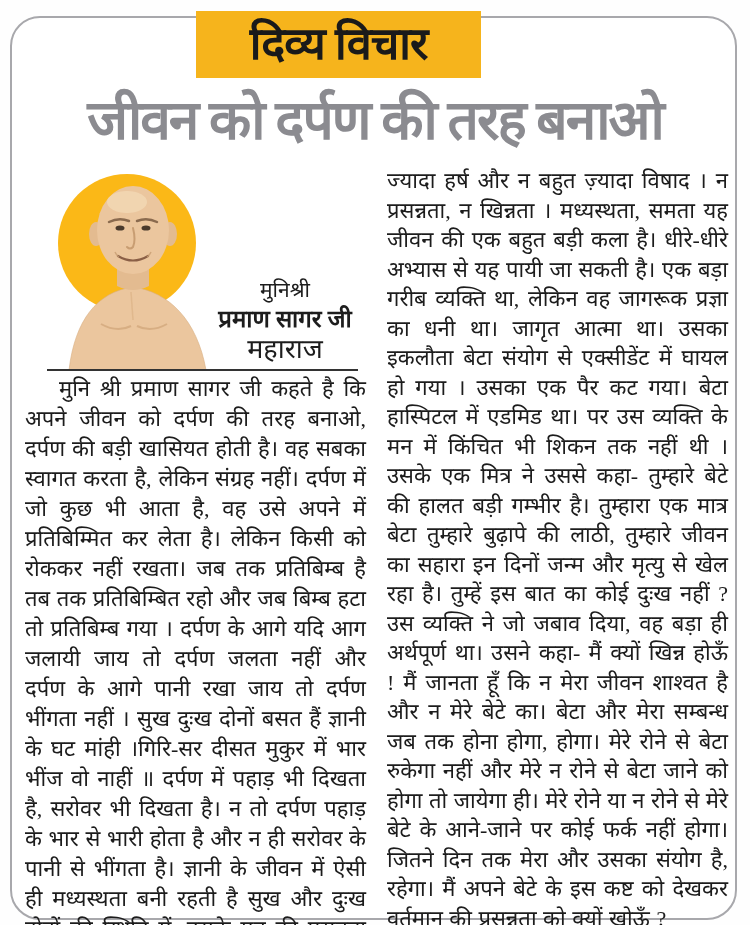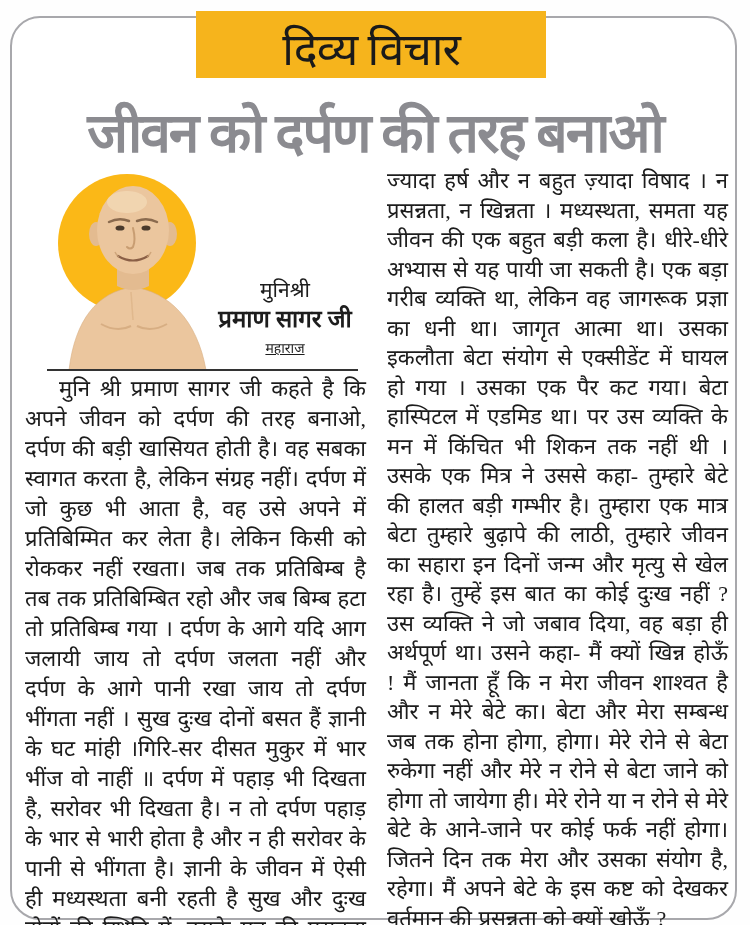--- a/index.html
+++ b/index.html
@@ -14,45 +14,44 @@
   .frame {
     position: absolute; left: 10px; top: 16px;
     width: 723px; height: 900px;
     border: 2px solid var(--border, #A8A8AC);
     border-radius: 30px;
     background: #fff;
   }
 
   .banner {
     position: absolute; left: 196px; top: 11px;
-    width: 350px; height: 67px;
+    width: 285px; height: 67px;
     background: var(--banner-bg, #F6B41C);
-    display: flex; align-items: flex-end; justify-content: center;
-    font-size: 45px; font-weight: normal;
+    display: flex; align-items: flex-start; justify-content: center;
+    font-size: 45px; font-weight: bold;
     color: var(--banner-text, #1A1A1A);
     letter-spacing: -1px;
   }
 
   .headline {
     position: absolute; left: 15px; top: 86px; width: 720px;
     text-align: center;
     font-size: 55px; font-weight: bold;
     color: var(--headline-text, #8B8B90);
     letter-spacing: -2px;
     line-height: 70px;
     white-space: nowrap;
-    margin-top: 13px;
   }
 
   .photo { position: absolute; left: 45px; top: 170px; width: 315px; height: 200px; }
 
   .caption { position: absolute; left: 206px; top: 276px; width: 158px; color: #1d1d1d; text-align: center; }
   .caption .cap-prefix { font-size: 21px; line-height: 28px; }
   .caption .cap-name   { font-size: 24px; line-height: 31px; font-weight: bold; }
-  .caption .cap-suffix { font-size: 14px; line-height: 28px; text-decoration: underline; }
+  .caption .cap-suffix { font-size: 27px; line-height: 28px; }
 
   .divider {
     position: absolute; left: 47px; top: 369px;
     width: 311px; height: 2px; background: #333;
   }
 
   .col {
     position: absolute;
     color: var(--body-text, #1C1C1C);
     text-align: justify;

